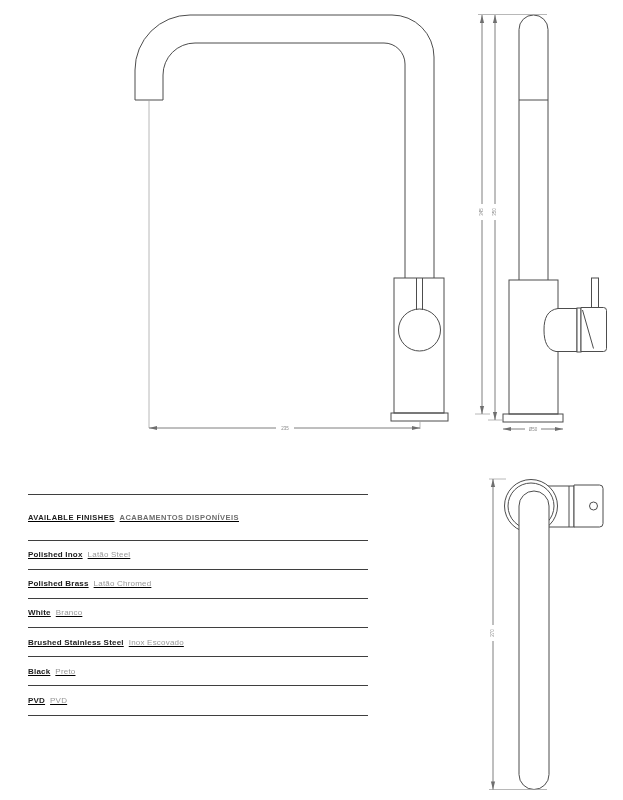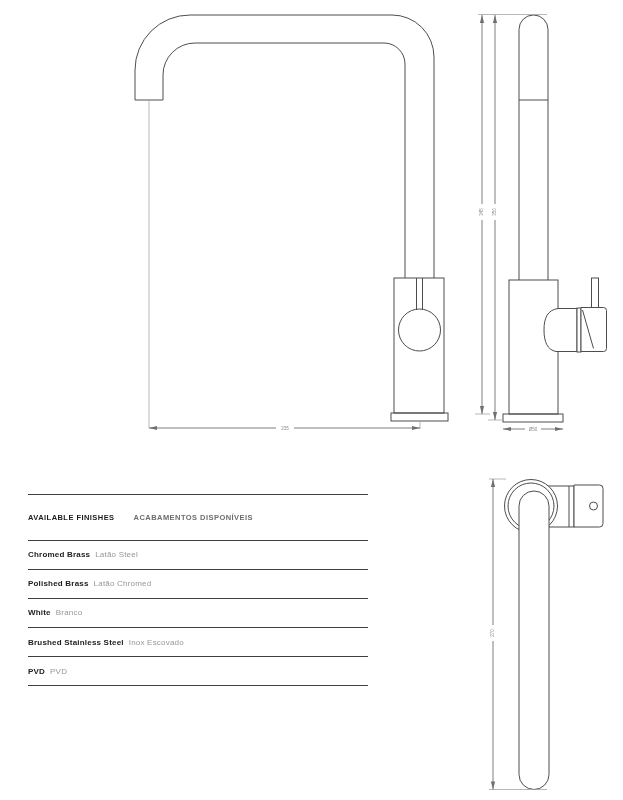--- a/index.html
+++ b/index.html
@@ -1,26 +1,26 @@
 <!DOCTYPE html>
 <html><head>
 <meta charset="utf-8">
 <style>
   html,body{margin:0;padding:0;background:#ffffff;}
   #page{position:relative;width:623px;height:800px;background:#ffffff;overflow:hidden;
         font-family:"Liberation Sans", sans-serif;}
   #drawing-svg{position:absolute;left:0;top:0;}
 
   
-  #finishes{position:absolute;left:28px;top:494px;width:340px;border-top:1.5px solid #3f3f3f;}
+  #finishes{position:absolute;left:28px;top:494px;width:340px;border-top:1.5px solid #3f3f3f;text-decoration:underline;}
   .t-row{display:flex;align-items:center;border-bottom:1.5px solid #3f3f3f;}
   .t-title{height:44.5px;}
   .t-finish{height:28.2px;}
   .t-title .en{font-size:7.5px;font-weight:bold;color:#1c1c1c;letter-spacing:.45px;}
-  .t-title .pt{font-size:7.5px;font-weight:bold;color:#6d6d6d;letter-spacing:.45px;margin-left:19px;}
+  .t-title .pt{font-size:7.5px;font-weight:bold;color:#6d6d6d;letter-spacing:.45px;margin-left:5px;}
   .t-finish .en{font-size:8px;font-weight:bold;color:#1c1c1c;letter-spacing:.2px;}
   .t-finish .pt{font-size:8px;color:#979797;letter-spacing:.2px;margin-left:5px;}
 
   svg text{font-family:"Liberation Sans", sans-serif;}
   .dimtxt{font-size:4.5px;fill:#8a8a8a;}
 </style>
 </head>
 <body>
 
 <div id="page">
@@ -115,34 +115,38 @@
       <text class="dimtxt" text-anchor="middle" x="492.5" y="634.5" transform="rotate(-90 492.5 633)" stroke="none">270</text>
     </g>
   </svg>
 
   <div id="finishes">
     <div class="t-row t-title">
       <span class="en">AVAILABLE FINISHES</span>
       <span class="pt">ACABAMENTOS DISPONÍVEIS</span>
     </div>
     <div class="t-row t-finish">
-      <span class="en">Chromed Brass</span>
+      <span class="en">Polished Inox</span>
       <span class="pt">Latão Steel</span>
     </div>
     <div class="t-row t-finish">
       <span class="en">Polished Brass</span>
       <span class="pt">Latão Chromed</span>
     </div>
     <div class="t-row t-finish">
       <span class="en">White</span>
       <span class="pt">Branco</span>
     </div>
     <div class="t-row t-finish">
       <span class="en">Brushed Stainless Steel</span>
       <span class="pt">Inox Escovado</span>
     </div>
     <div class="t-row t-finish">
+      <span class="en">Black</span>
+      <span class="pt">Preto</span>
+    </div>
+    <div class="t-row t-finish">
       <span class="en">PVD</span>
       <span class="pt">PVD</span>
     </div>
   </div>
 
 </div>
 
 </body></html>

